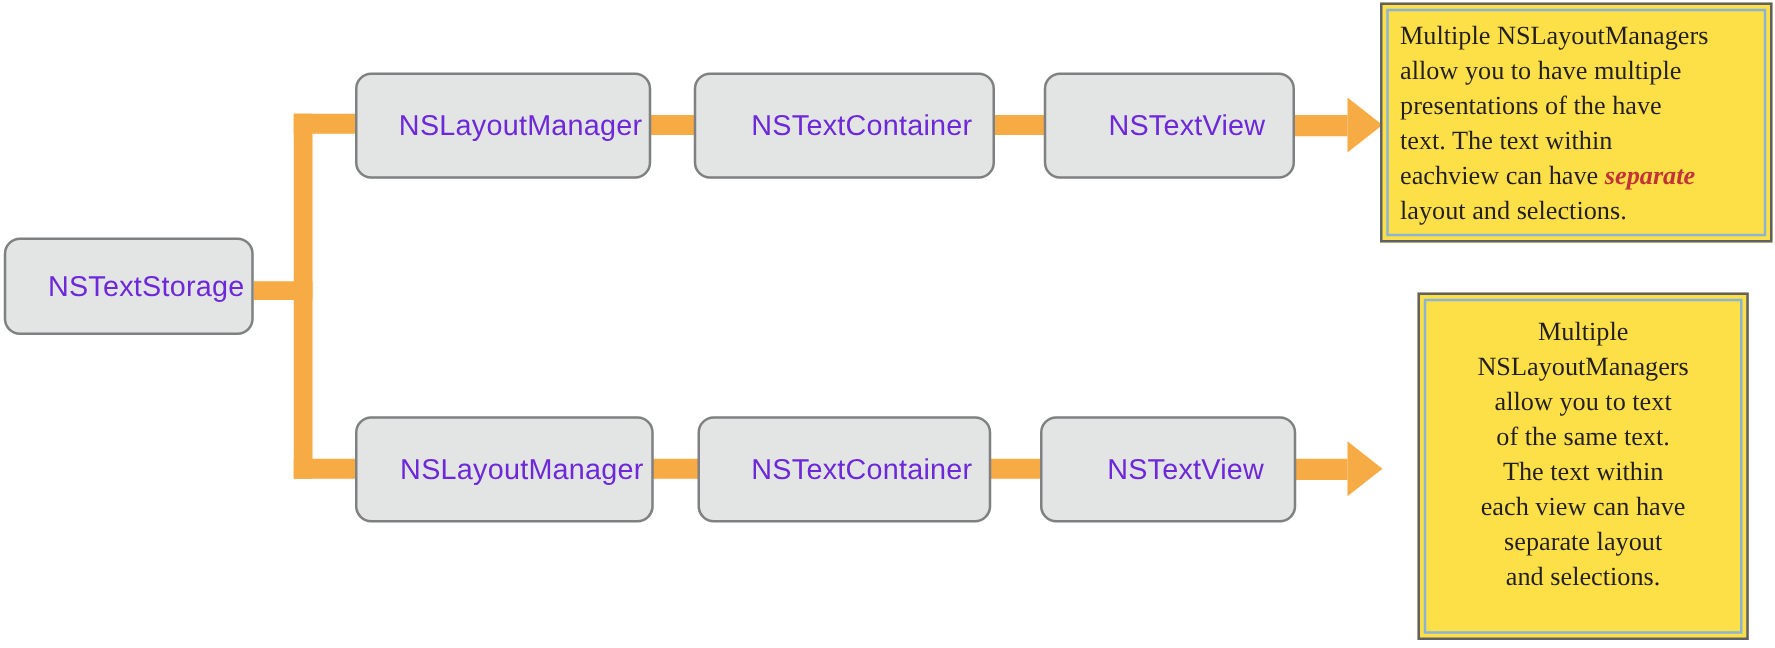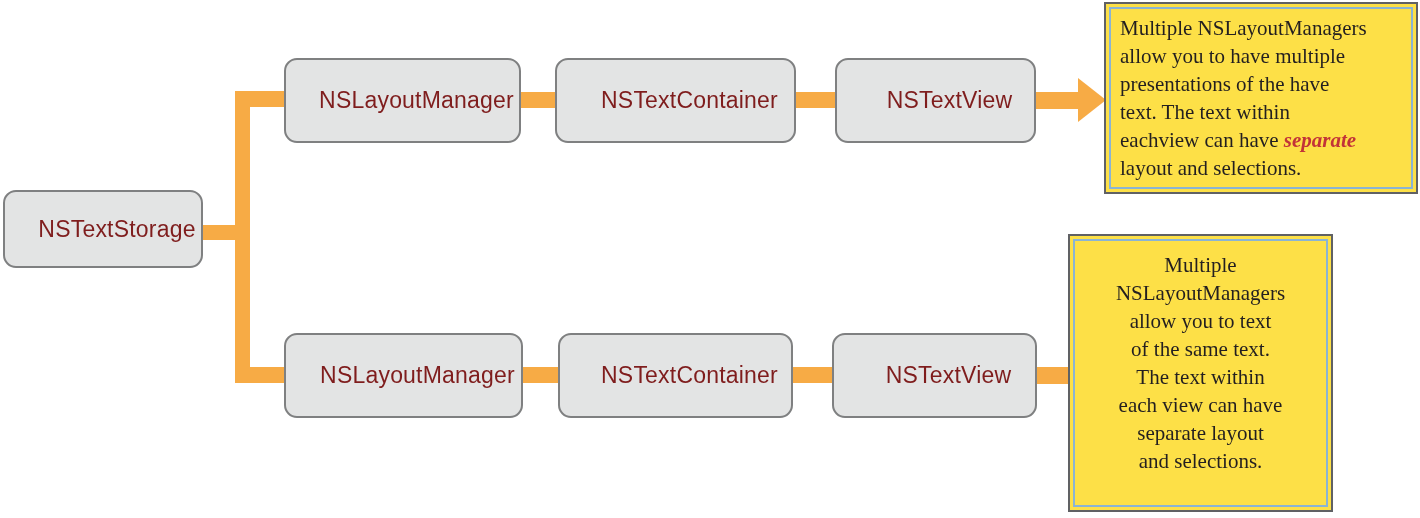--- a/index.html
+++ b/index.html
@@ -23,21 +23,21 @@
   }
   .node {
     position: absolute;
     background: var(--node-fill);
     border: 2px solid var(--node-border);
     border-radius: 13px;
     display: flex;
     align-items: center;
     justify-content: center;
     font-size: 23px;
-    color: #7f1d1d;
+    color: #6d28d9;
     letter-spacing: 0.2px;
     padding-left: 28px;
   }
   .conn {
     position: absolute;
     background: var(--connector-orange);
   }
   .arrow-head {
     position: absolute;
     width: 0;
@@ -87,21 +87,21 @@
   #conn-top-tc-tv      { left: 795px;  top: 92px;  width: 41px;  height: 16px; }
   #conn-bottom-lm-tc   { left: 522px;  top: 367px; width: 37px;  height: 16px; }
   #conn-bottom-tc-tv   { left: 792px;  top: 367px; width: 41px;  height: 16px; }
   #arrow-shaft-top     { left: 1035px; top: 92px;  width: 43px;  height: 17px; }
   #arrow-head-top      { left: 1078px; top: 78px; }
   #arrow-shaft-bottom  { left: 1036px; top: 367px; width: 42px;  height: 17px; }
   #arrow-head-bottom   { left: 1078px; top: 353px; }
 
   
   #panel-top    { left: 1104px; top: 2px;   width: 314px; height: 192px; }
-  #panel-bottom { left: 1068px; top: 234px; width: 265px; height: 278px; }
+  #panel-bottom { left: 1134px; top: 234px; width: 265px; height: 278px; }
 </style>
 </head>
 <body>
 
 <div class="canvas">
 
   <div class="conn" id="conn-storage-stub"></div>
   <div class="conn" id="conn-trunk"></div>
   <div class="conn" id="conn-arm-top"></div>
   <div class="conn" id="conn-arm-bottom"></div>

